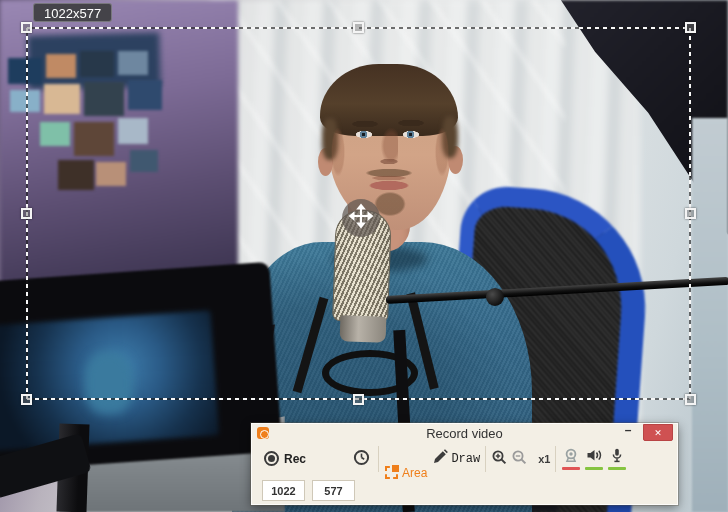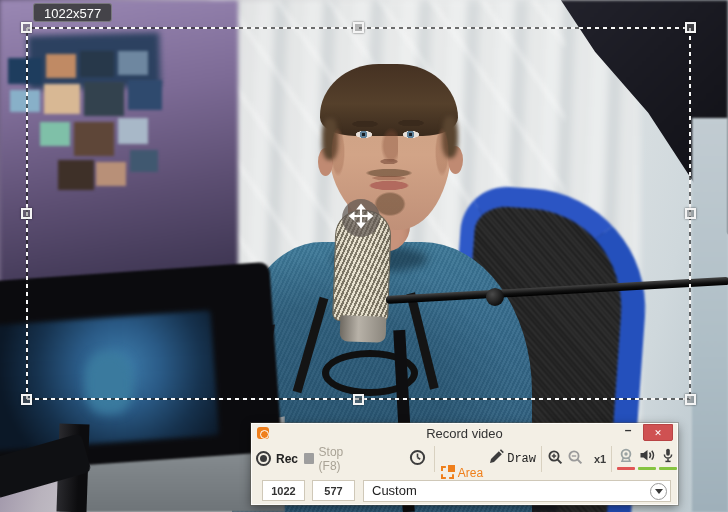--- a/index.html
+++ b/index.html
@@ -165,21 +165,21 @@
   .app-logo { position:absolute; left:5px; top:3px; width:12px; height:12px; background:#ef7f1b;
     border-radius:3px; }
   .app-logo::after { content:""; position:absolute; left:2.5px; top:2.5px; width:7px; height:7px;
     border:1.8px solid #fff; border-radius:50%; }
   .title { position:absolute; left:0; right:0; top:2px; text-align:center; font-size:13px; color:#333; }
   .min-btn { position:absolute; right:41px; top:0; width:16px; height:15px; text-align:center;
     font-size:12px; font-weight:bold; color:#333; cursor:default; line-height:13px; }
   .close-btn { position:absolute; right:4px; top:0; width:30px; height:17px; background:#cf5152;
     border:1px solid #b84444; border-radius:0 0 2px 2px; color:#fff; font-size:9px;
     display:flex; align-items:center; justify-content:center; cursor:default; }
-  .toolbar { display:flex; align-items:center; height:35px; padding-left:4px; }
+  .toolbar { display:flex; align-items:center; height:35px; padding-left:12px; }
   .tbtn { display:flex; align-items:center; cursor:default; }
   .rec-icon { width:15px; height:15px; border:2px solid #3a3a3a; border-radius:50%; position:relative; }
   .rec-icon::after { content:""; position:absolute; left:2px; top:2px; width:7px; height:7px;
     background:#3a3a3a; border-radius:50%; }
   .rec-label { margin-left:5px; font-weight:bold; color:#222; }
   .stop-btn { margin-left:6px; }
   .stop-icon { width:11px; height:11px; background:#9e9e9e; border-radius:1px; }
   .stop-label { margin-left:5px; color:#a9a396; }
   .timer-btn { margin-left:47px; }
   .vsep { width:1px; height:26px; background:#d8d1c0; }
@@ -292,24 +292,20 @@
       <div class="title">Record video</div>
       <div class="min-btn">–</div>
       <div class="close-btn">✕</div>
     </div>
 
     <div class="toolbar">
       <div class="tbtn">
         <span class="rec-icon"></span>
         <span class="rec-label">Rec</span>
       </div>
-      <div class="tbtn stop-btn">
-        <span class="stop-icon"></span>
-        <span class="stop-label">Stop (F8)</span>
-      </div>
       <div class="tbtn timer-btn">
         <span>
           <svg width="17" height="17" viewBox="0 0 17 17">
             <circle cx="8.5" cy="8.5" r="6.6" fill="none" stroke="#3c3c3c" stroke-width="2"></circle>
             <line x1="8.5" y1="8.5" x2="8.5" y2="4.6" stroke="#3c3c3c" stroke-width="1.6"></line>
             <line x1="8.5" y1="8.5" x2="11.2" y2="10.2" stroke="#3c3c3c" stroke-width="1.6"></line>
           </svg>
         </span>
       </div>
       <div class="vsep sep1"></div>
@@ -379,20 +375,16 @@
             <line x1="5.4" y1="13.4" x2="10.6" y2="13.4" stroke="#3c3c3c" stroke-width="1.5"></line>
           </svg>
         </span>
         <span class="media-bar bar-green"></span>
       </div>
     </div>
 
     <div class="fields">
       <input class="dim-input" value="1022" style="">
       <input class="dim-input dim-h" value="577" style="">
-      <div class="preset">
-        <span class="preset-label">Custom</span>
-        <span class="preset-arrow"></span>
-      </div>
     </div>
   </div>
 
 </div>
 
 </body></html>

